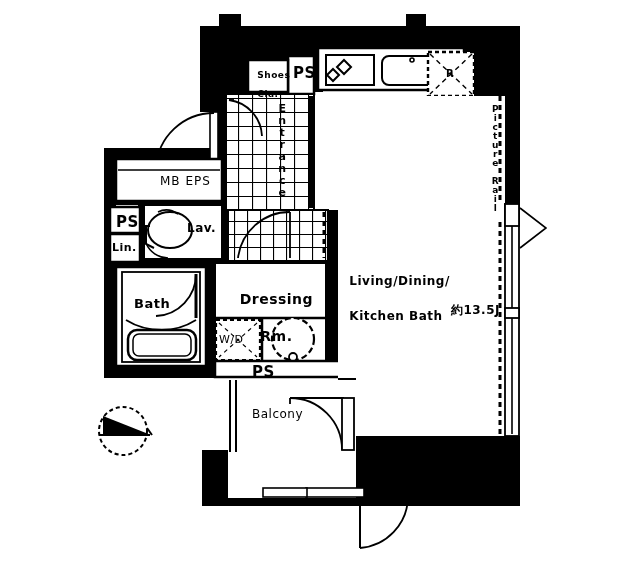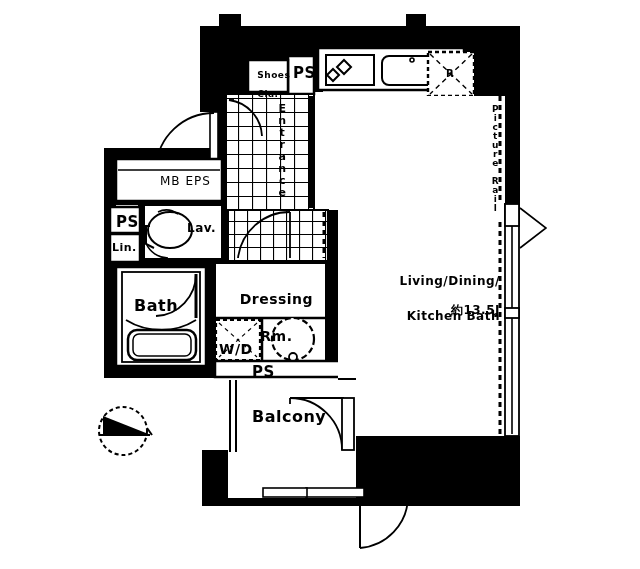--- a/index.html
+++ b/index.html
@@ -19,25 +19,25 @@
   .vert{
     writing-mode:vertical-rl;
     text-orientation:upright;
     letter-spacing:-1px;
   }
   .t-shoes{font-size:9px;font-weight:bold;text-align:center;line-height:1.05;}
   .t-ps{font-size:15px;font-weight:bold;}
   .t-mbeps{font-size:12px;font-weight:normal;letter-spacing:1px;}
   .t-lav{font-size:12px;font-weight:bold;}
   .t-lin{font-size:11px;font-weight:bold;}
-  .t-bath{font-size:16px;font-weight:bold;}
+  .t-bath{font-size:13px;font-weight:bold;}
   .t-dress{font-size:14px;font-weight:bold;text-align:center;line-height:1.3;}
-  .t-wd{font-size:14px;font-weight:bold;margin-top:8px;}
-  .t-balcony{font-size:16px;font-weight:bold;}
-  .t-ldk{font-size:12px;font-weight:bold;text-align:right;line-height:1.45;}
+  .t-wd{font-size:11px;font-weight:normal;}
+  .t-balcony{font-size:12px;font-weight:normal;}
+  .t-ldk{font-size:12px;font-weight:bold;text-align:left;line-height:1.45;}
   .t-area{font-size:12px;font-weight:bold;text-align:right;}
   .t-entrance{font-size:11px;font-weight:bold;}
   .t-pic{font-size:9px;font-weight:bold;}
   .t-r{font-size:10px;font-weight:bold;}
 </style>
 </head>
 <body>
 
 <svg id="plan" viewBox="0 0 640 569" xmlns="http://www.w3.org/2000/svg">
 

